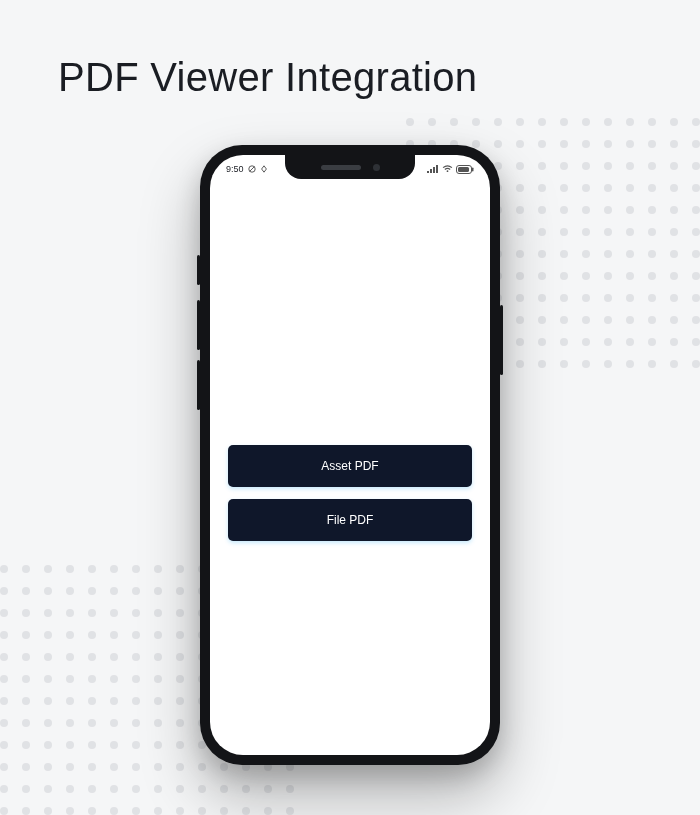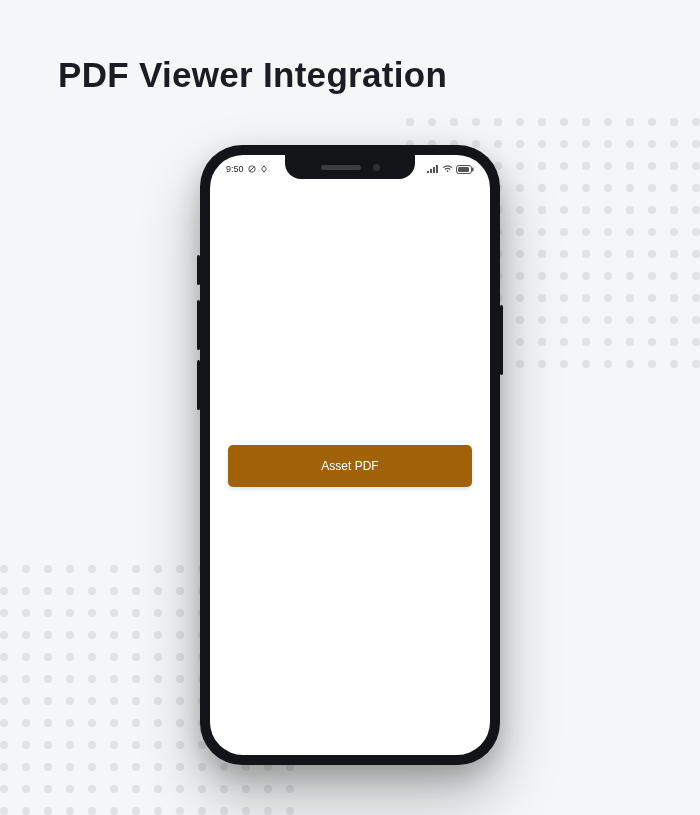--- a/index.html
+++ b/index.html
@@ -35,22 +35,22 @@
     bottom: 0;
     left: 0;
     grid-template-columns: repeat(14, 8px);
     grid-template-rows: repeat(12, 8px);
   }
 
   .page-title {
     position: absolute;
     top: 55px;
     left: 58px;
-    font-size: 35px;
-    font-weight: 700;
+    font-size: 40px;
+    font-weight: 400;
     color: #1a1d23;
     letter-spacing: 0.3px;
   }
 
   
   .phone {
     position: absolute;
     top: 145px;
     left: 50%;
     transform: translateX(-50%);
@@ -160,21 +160,21 @@
   .btn-group {
     position: absolute;
     top: 290px;
     left: 18px;
     right: 18px;
     display: flex;
     flex-direction: column;
     gap: 12px;
   }
   .action-btn {
-    background: #a16207;
+    background: #0f172a;
     color: #fff;
     text-align: center;
     padding: 14px 10px;
     border-radius: 5px;
     font-size: 12px;
     font-weight: 500;
     cursor: pointer;
     box-shadow: 0 2px 4px rgba(30,168,242,0.25);
   }
 </style>
@@ -564,16 +564,17 @@
             <rect x="0.5" y="0.5" width="15" height="8" rx="2.5" fill="none" stroke="#555" stroke-width="1"></rect>
             <rect x="16" y="2.5" width="1.5" height="4" rx="0.7" fill="#555"></rect>
             <rect x="2" y="2" width="11" height="5" rx="1.5" fill="#555"></rect>
           </svg>
       </div>
     </div>
 
 
     <div class="btn-group">
       <div class="action-btn">Asset PDF</div>
+      <div class="action-btn">File PDF</div>
     </div>
 
   </div>
 </div>
 
 </body></html>

